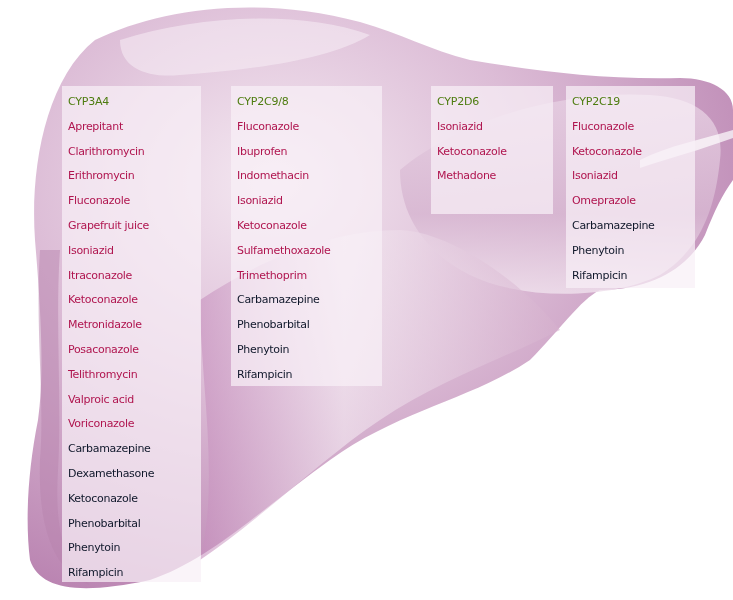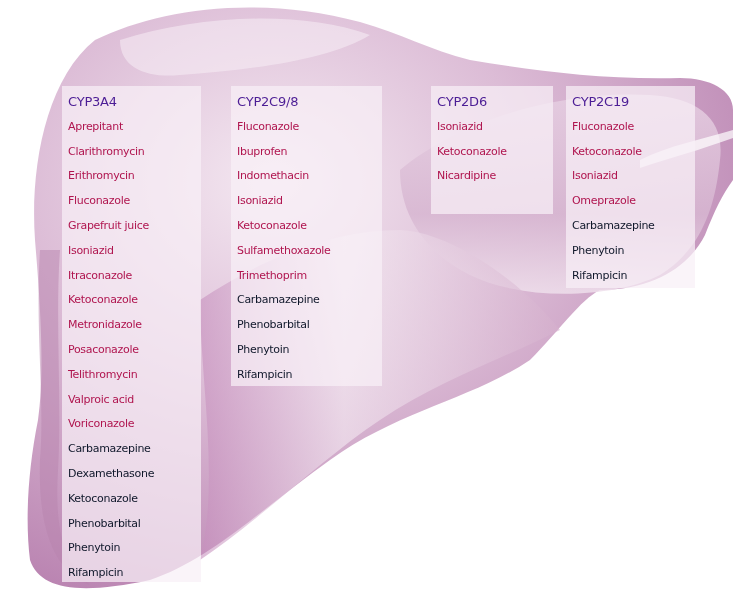--- a/index.html
+++ b/index.html
@@ -1,20 +1,20 @@
 <!DOCTYPE html>
 <html><head>
 <meta charset="utf-8">
 <style>
   html, body { margin: 0; padding: 0; background: #ffffff; }
   body { width: 733px; height: 600px; position: relative; overflow: hidden;
          font-family: "DejaVu Sans", "Liberation Sans", sans-serif; }
   .liver { position: absolute; left: 0; top: 0; width: 733px; height: 600px; }
   .box { position: absolute; background: rgba(248, 240, 246, 0.72); padding: 4px 0 0 6px; box-sizing: border-box; }
-  .box .title { color: #4c1d95; font-size: 13px; line-height: 24.8px; letter-spacing: -0.2px; }
+  .box .title { color: #4d7c0f; font-size: 11px; line-height: 24.8px; letter-spacing: -0.2px; }
   .box .item { font-size: 11px; line-height: 24.8px; white-space: nowrap; letter-spacing: -0.3px; }
   .inhibitor { color: #b0154f; }
   .inducer { color: #0f172a; }
   #box-cyp3a4 { left: 62px; top: 86px; width: 139px; height: 496px; }
   #box-cyp2c9 { left: 231px; top: 86px; width: 151px; height: 300px; }
   #box-cyp2d6 { left: 415px; top: 86px; width: 122px; height: 128px; margin-left: 16px; }
   #box-cyp2c19 { left: 566px; top: 86px; width: 129px; height: 202px; }
 </style>
 </head>
 <body>
@@ -91,21 +91,21 @@
   <div class="item inducer">Carbamazepine</div>
   <div class="item inducer">Phenobarbital</div>
   <div class="item inducer">Phenytoin</div>
   <div class="item inducer">Rifampicin</div>
 </div>
 
 <div class="box" id="box-cyp2d6">
   <div class="title">CYP2D6</div>
   <div class="item inhibitor">Isoniazid</div>
   <div class="item inhibitor">Ketoconazole</div>
-  <div class="item inhibitor">Nicardipine</div>
+  <div class="item inhibitor">Methadone</div>
 </div>
 
 <div class="box" id="box-cyp2c19">
   <div class="title">CYP2C19</div>
   <div class="item inhibitor">Fluconazole</div>
   <div class="item inhibitor">Ketoconazole</div>
   <div class="item inhibitor">Isoniazid</div>
   <div class="item inhibitor">Omeprazole</div>
   <div class="item inducer">Carbamazepine</div>
   <div class="item inducer">Phenytoin</div>

